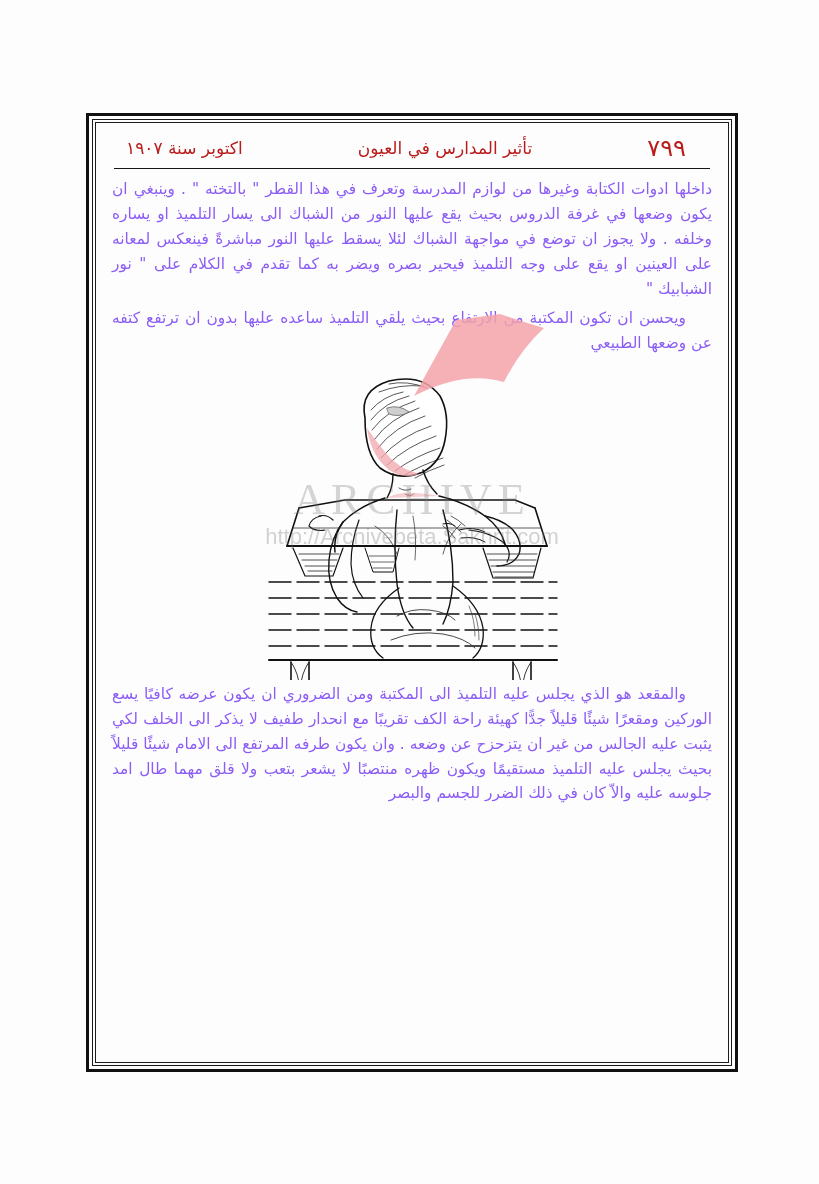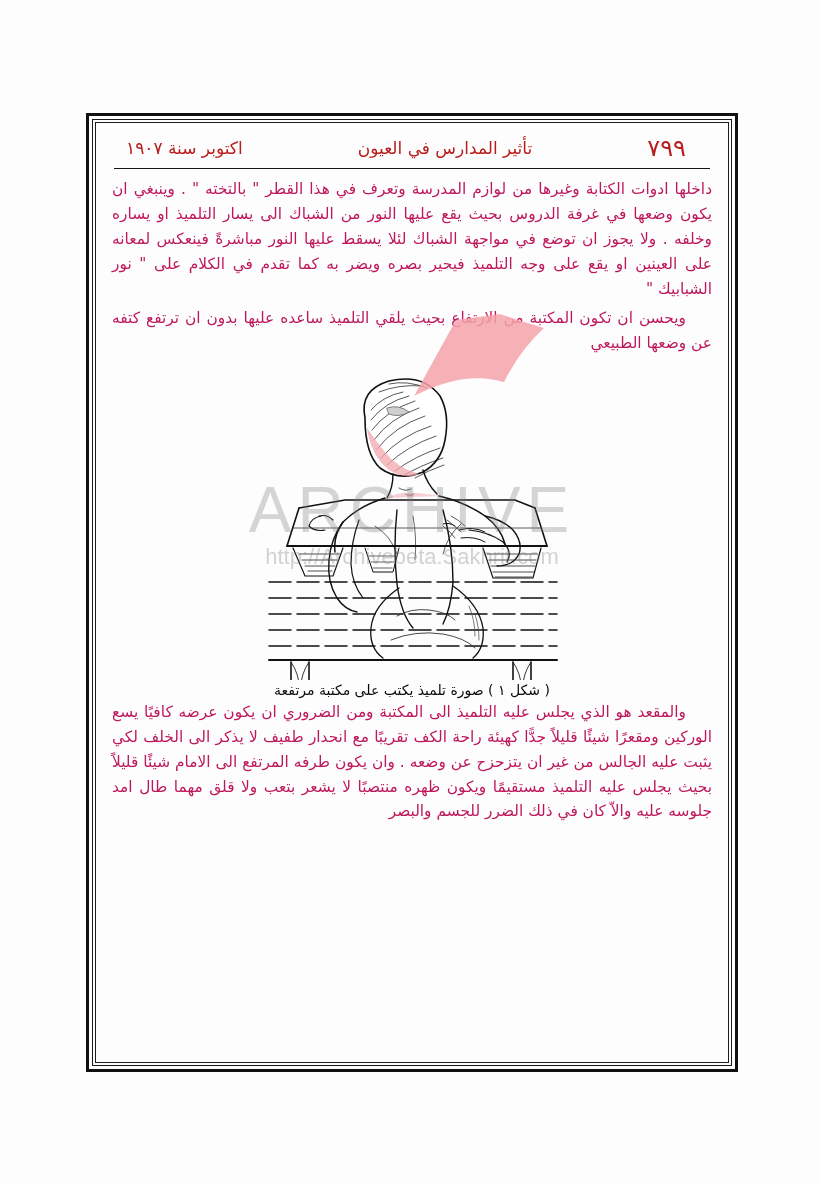--- a/index.html
+++ b/index.html
@@ -91,21 +91,21 @@
   }
   .rule {
     height: 0;
     border-top: 1.6px solid #141414;
     margin: 0 2px 8px 2px;
   }
   
   .body-text {
     font-size: 15.4px;
     line-height: 1.62;
-    color: #be185d;
+    color: #8b5cf6;
     text-align: justify;
     text-justify: inter-word;
   }
   p.para {
     margin: 0 0 4px 0;
     text-indent: 26px;
   }
   p.para.noindent {
     text-indent: 0;
   }
@@ -132,22 +132,22 @@
   .watermark {
     position: absolute;
     left: 0;
     right: 0;
     top: 108px;
     text-align: center;
     pointer-events: none;
     z-index: 5;
   }
   .wm-word {
-    font-family: Liberation Sans, sans-serif;
-    font-size: 64px;
+    font-family: Liberation Serif, serif;
+    font-size: 44px;
     letter-spacing: 6px;
     color: rgba(120,120,120,0.30);
     line-height: 1;
     direction: ltr;
   }
   .wm-url {
     font-family: "Liberation Sans", sans-serif;
     font-size: 22px;
     color: rgba(120,120,120,0.33);
     margin-top: 2px;
@@ -313,21 +313,20 @@
             <path d="M284 292 Q276 304 276 316" stroke="#222" stroke-width="0.9"></path>
           </g>
         </svg>
 
         <div class="watermark">
           <div class="wm-word">ARCHIVE</div>
           <div class="wm-url">http://Archivebeta.Sakhrit.com</div>
         </div>
       </div>
 
-      <figcaption class="figcaption">( شكل ١ ) صورة تلميذ يكتب على مكتبة مرتفعة</figcaption>
     </figure>
 
     <div class="body-text">
       <p class="para">والمقعد هو الذي يجلس عليه التلميذ الى المكتبة ومن الضروري ان يكون عرضه كافيًا يسع الوركين ومقعرًا شيئًا قليلاً جدًّا كهيئة راحة الكف تقريبًا مع انحدار طفيف لا يذكر الى الخلف لكي يثبت عليه الجالس من غير ان يتزحزح عن وضعه . وان يكون طرفه المرتفع الى الامام شيئًا قليلاً بحيث يجلس عليه التلميذ مستقيمًا ويكون ظهره منتصبًا لا يشعر بتعب ولا قلق مهما طال امد جلوسه عليه والاّ كان في ذلك الضرر للجسم والبصر</p>
     </div>
 
   </div>
 </div>
 
 </body></html>

